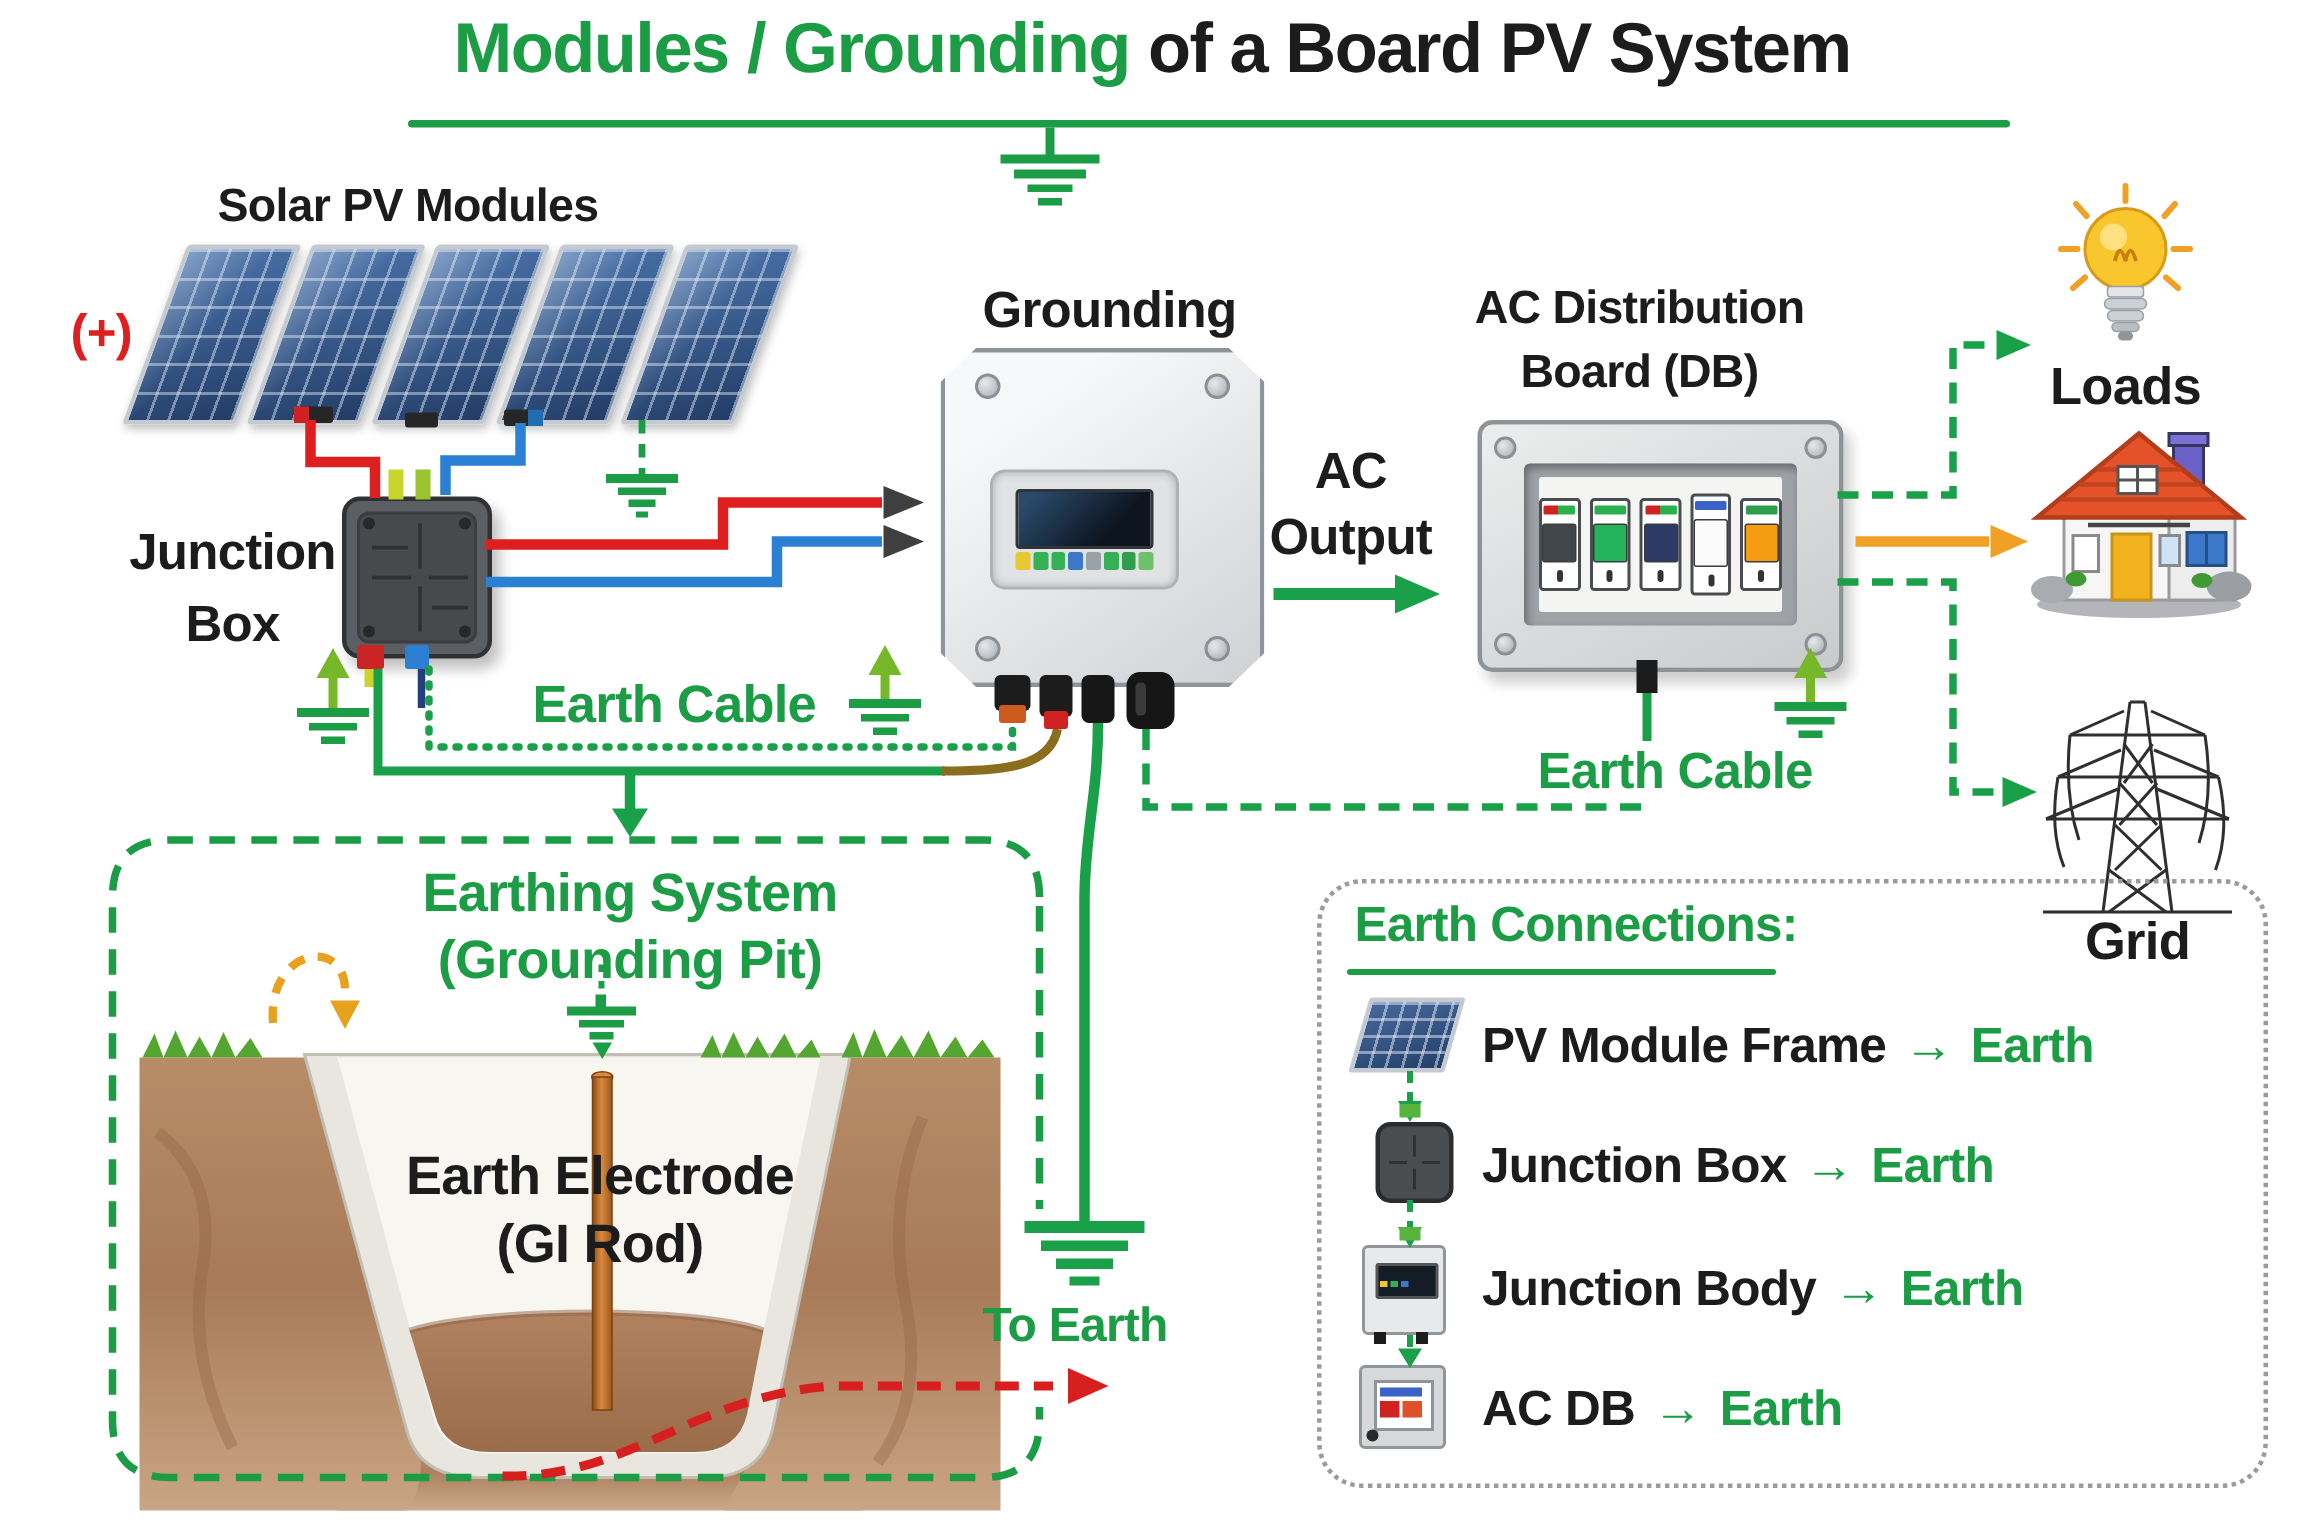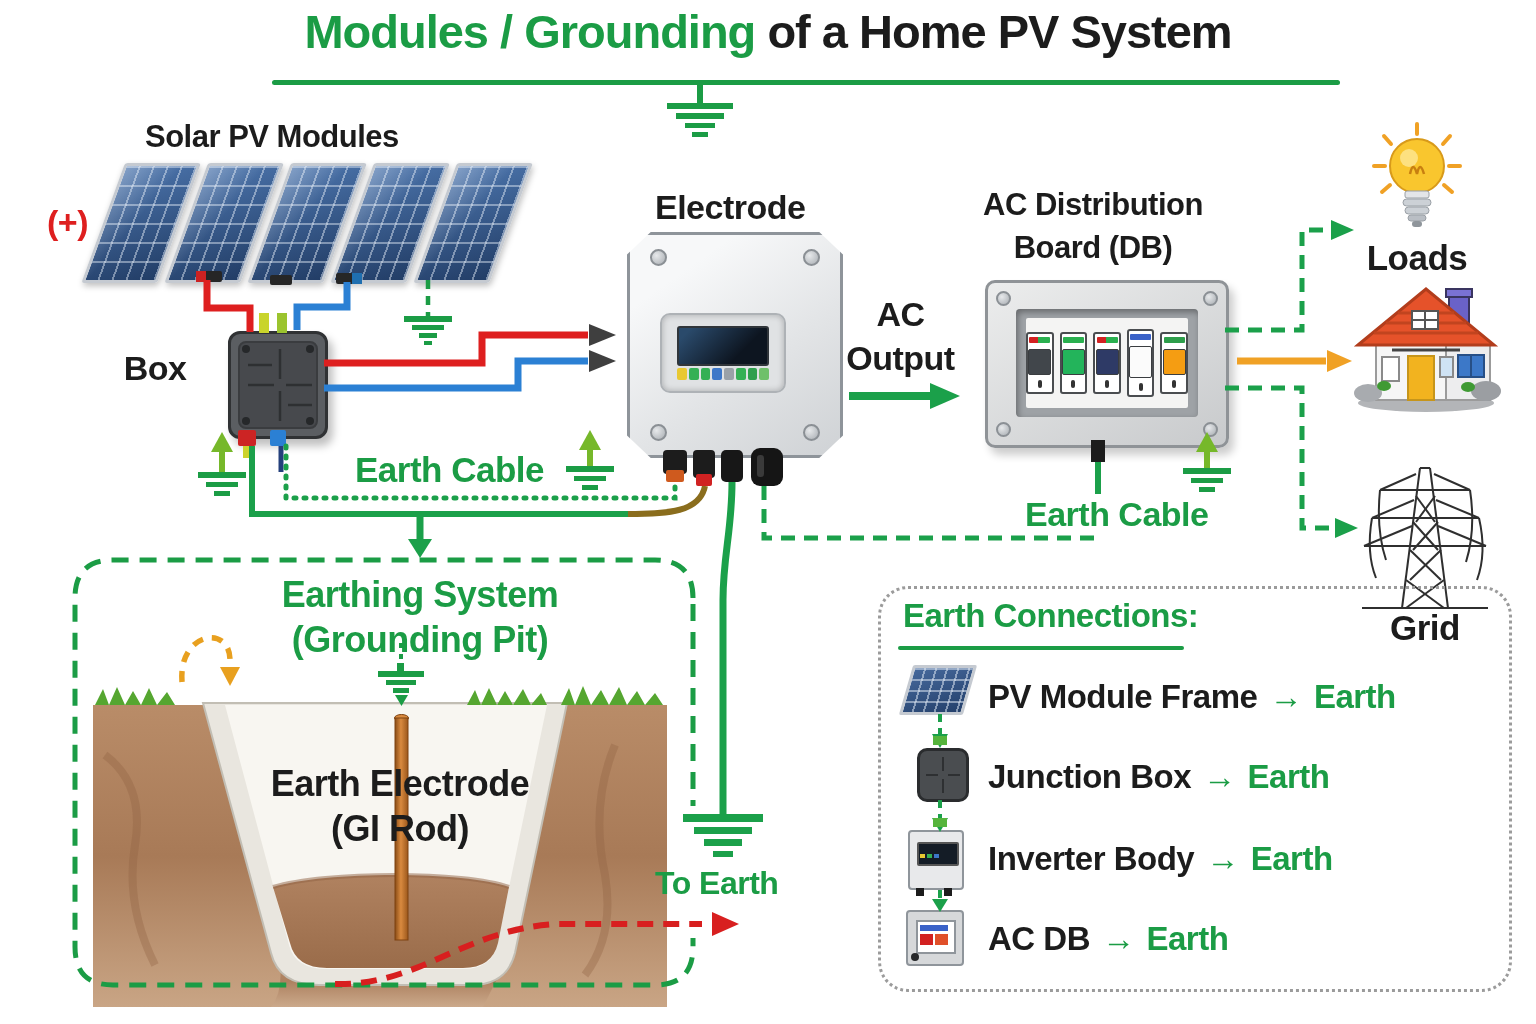--- a/index.html
+++ b/index.html
@@ -116,21 +116,21 @@
         <rect x="322" y="108" width="7" height="10"></rect>
         <rect x="303" y="116" width="46" height="6"></rect>
         <rect x="311" y="125" width="30" height="5"></rect>
         <rect x="318" y="133" width="16" height="5"></rect>
         <path d="M320,140 h13 l-6.5,11 z"></path>
       </g>
     </svg>
   </div>
 
   <div class="lbl title">
-    <span class="green">Modules / Grounding</span><span> of a Home PV System</span>
+    <span class="green">Modules / Grounding</span><span> of a Board PV System</span>
   </div>
   <div class="abs title-underline"></div>
 
   <div class="abs panels">
     <div class="panel"></div>
     <div class="panel"></div>
     <div class="panel"></div>
     <div class="panel"></div>
     <div class="panel"></div>
   </div>
@@ -315,23 +315,24 @@
     <div style="position:absolute;left:8px;top:8px;width:36px;height:30px;background:#fff;border:2px solid #8f959b;"></div>
     <div style="position:absolute;left:12px;top:13px;width:28px;height:6px;background:#3a62c8;"></div>
     <div style="position:absolute;left:12px;top:22px;width:13px;height:11px;background:#d22121;"></div>
     <div style="position:absolute;left:27px;top:22px;width:13px;height:11px;background:#e0502a;"></div>
     <div class="screw" style="left:3px;bottom:3px;"></div>
   </div>
 
   <div class="lbl" style="left:145px;top:120px;font-size:31px;">Solar PV Modules</div>
   <div class="lbl red" style="left:47px;top:203px;font-size:34px;">(+)</div>
   <div class="lbl" style="left:85px;top:345px;width:140px;text-align:center;font-size:34px;line-height:1.4;">
+    <div>Junction</div>
     <div>Box</div>
   </div>
-  <div class="lbl" style="left:655px;top:188px;font-size:34px;">Electrode</div>
+  <div class="lbl" style="left:655px;top:188px;font-size:34px;">Grounding</div>
   <div class="lbl" style="left:968px;top:183px;width:250px;text-align:center;font-size:31px;line-height:1.4;">
     <div>AC Distribution</div>
     <div>Board (DB)</div>
   </div>
   <div class="lbl" style="left:833px;top:292px;width:135px;text-align:center;font-size:34px;line-height:1.3;">
     <div>AC</div>
     <div>Output</div>
   </div>
   <div class="lbl green" style="left:355px;top:450px;font-size:35px;">Earth Cable</div>
   <div class="lbl green" style="left:1025px;top:495px;font-size:34px;">Earth Cable</div>
@@ -348,21 +349,21 @@
   <div class="lbl green" style="left:655px;top:866px;font-size:32px;z-index:4;">To Earth</div>
 
   <div class="lbl green" style="left:903px;top:598px;font-size:33px;">Earth Connections:</div>
   <div class="lrow" style="top:678px;">
     <span>PV Module Frame</span><span class="arr">→</span><span class="green">Earth</span>
   </div>
   <div class="lrow" style="top:758px;">
     <span>Junction Box</span><span class="arr">→</span><span class="green">Earth</span>
   </div>
   <div class="lrow" style="top:840px;">
-    <span>Inverter Body</span><span class="arr">→</span><span class="green">Earth</span>
+    <span>Junction Body</span><span class="arr">→</span><span class="green">Earth</span>
   </div>
   <div class="lrow" style="top:920px;">
     <span>AC DB</span><span class="arr">→</span><span class="green">Earth</span>
   </div>
 
   <svg class="abs" style="left:0;top:0;z-index:5;pointer-events:none;" width="1536" height="1024" viewBox="0 0 1536 1024">
 
     <g fill="#1b9c45">
       <rect x="697" y="85" width="6" height="20"></rect>
       <rect x="667" y="103" width="66" height="6"></rect>

